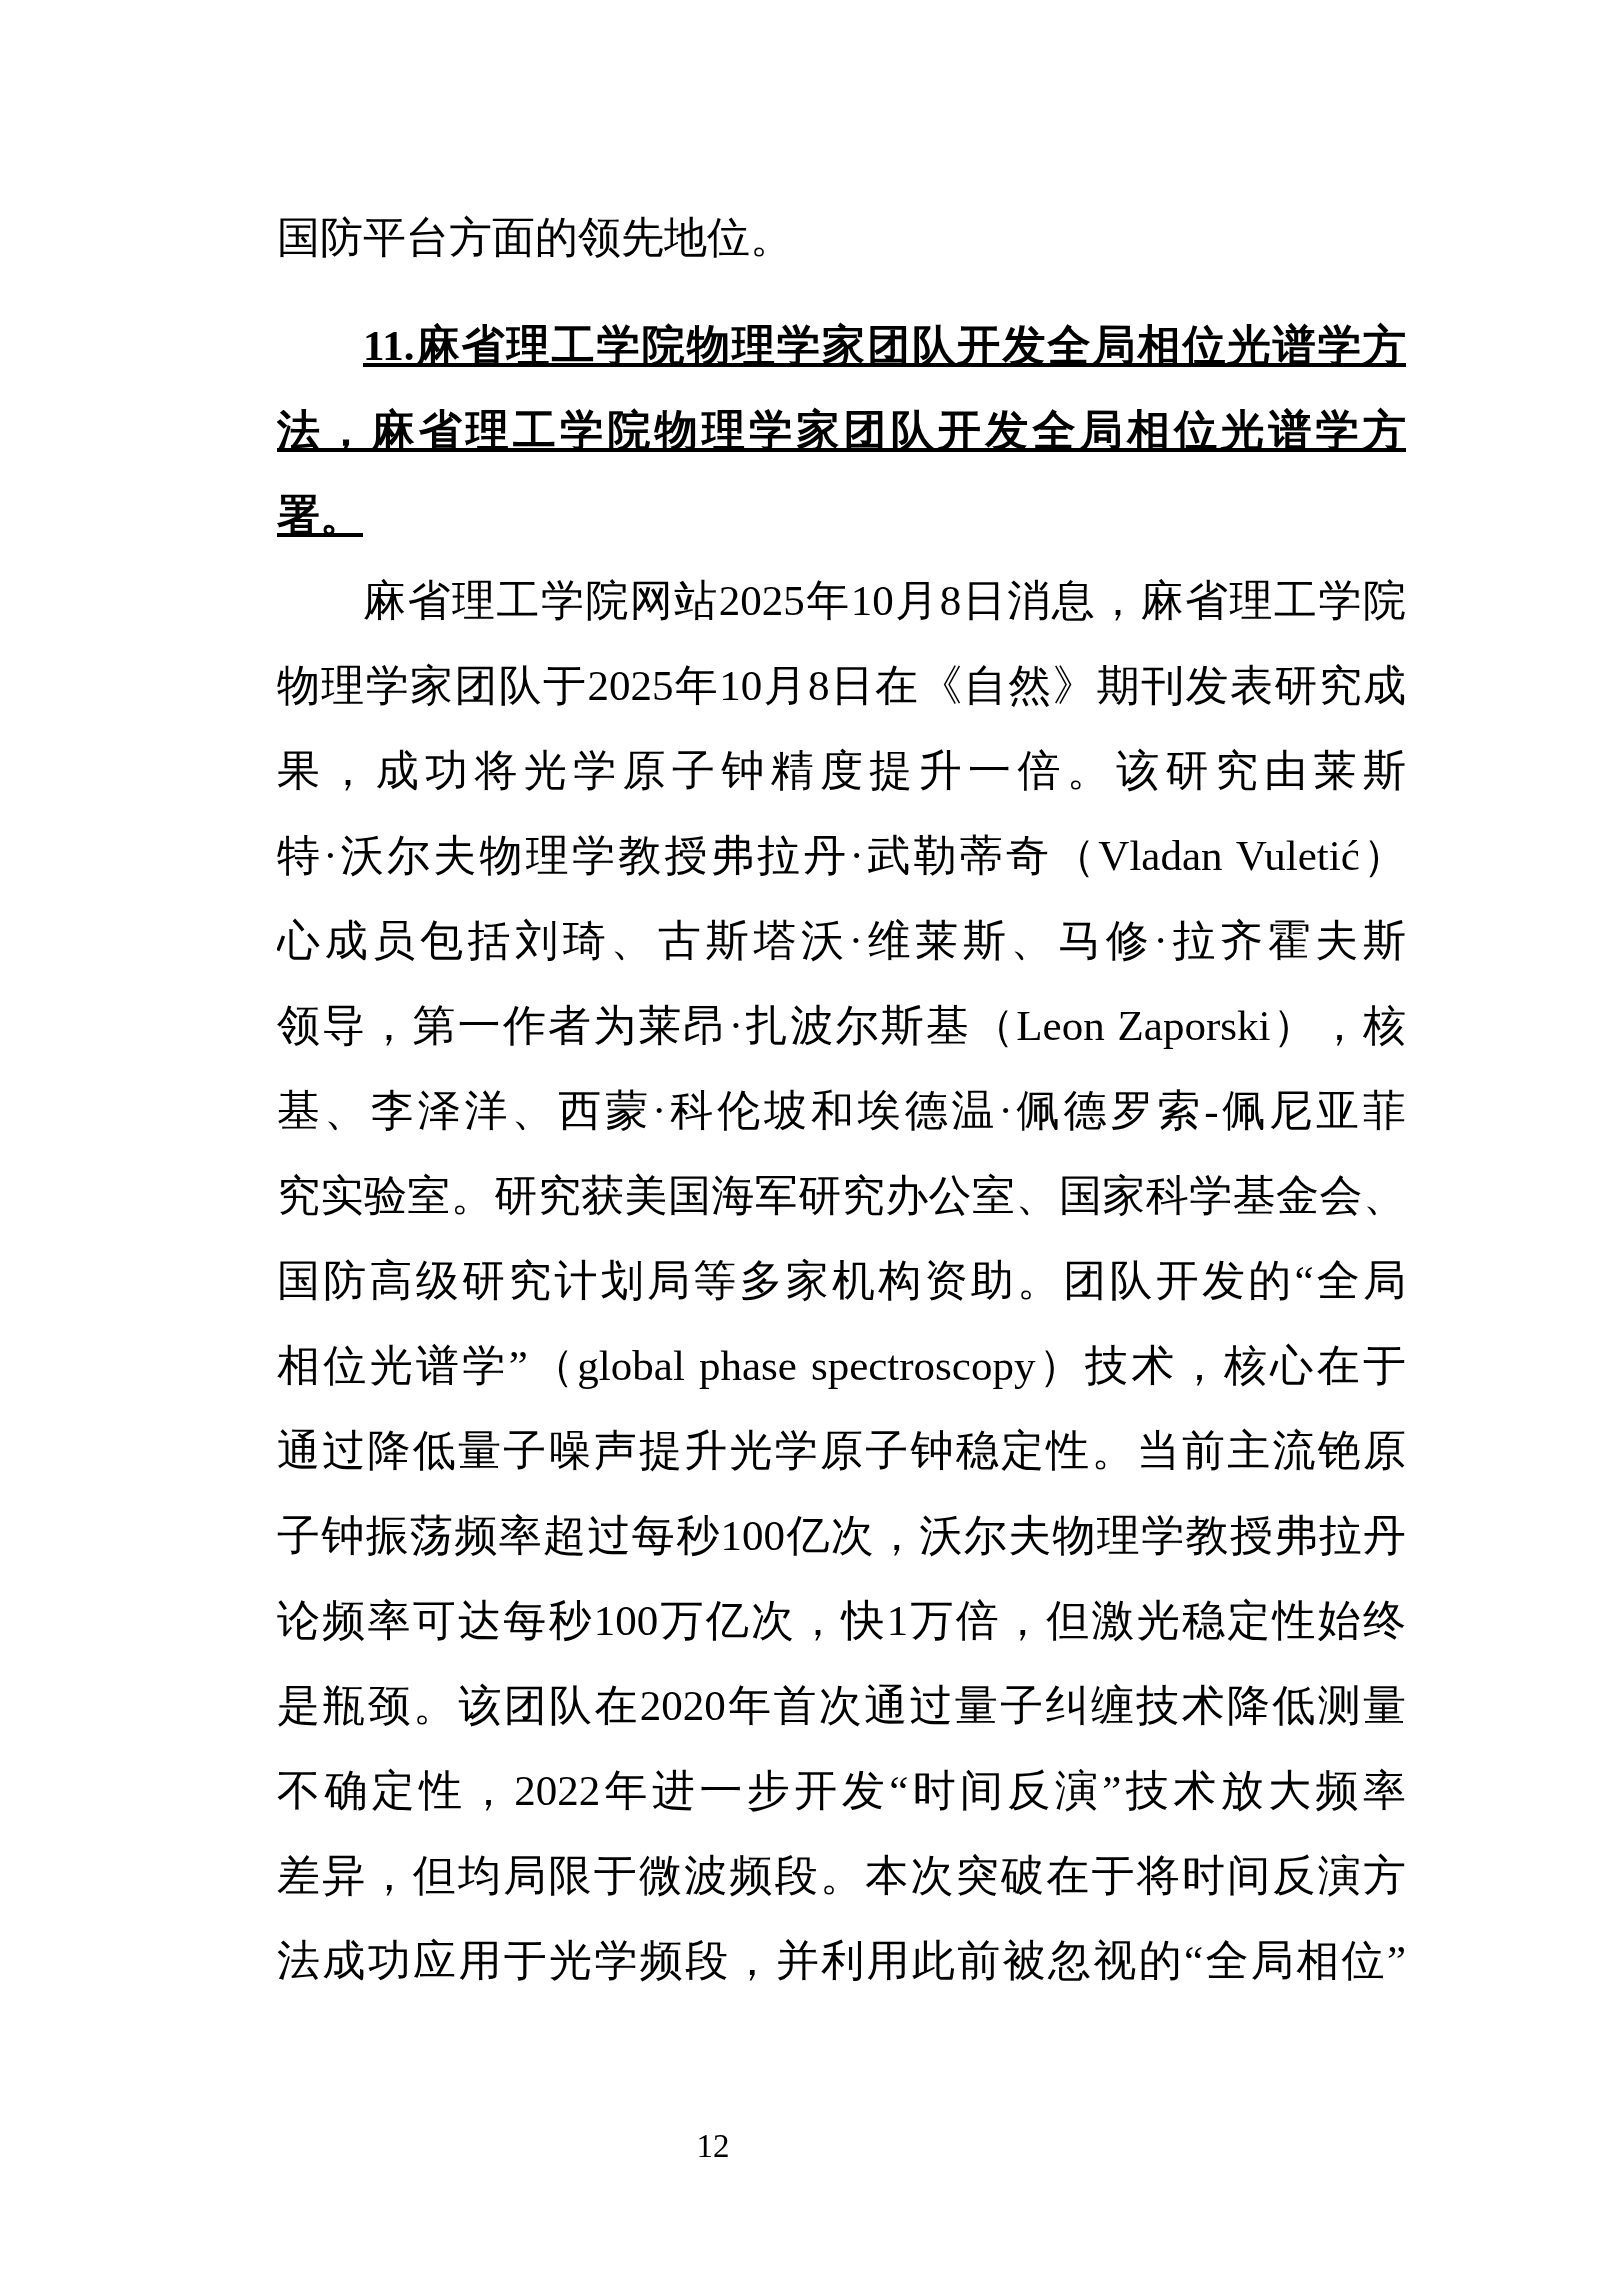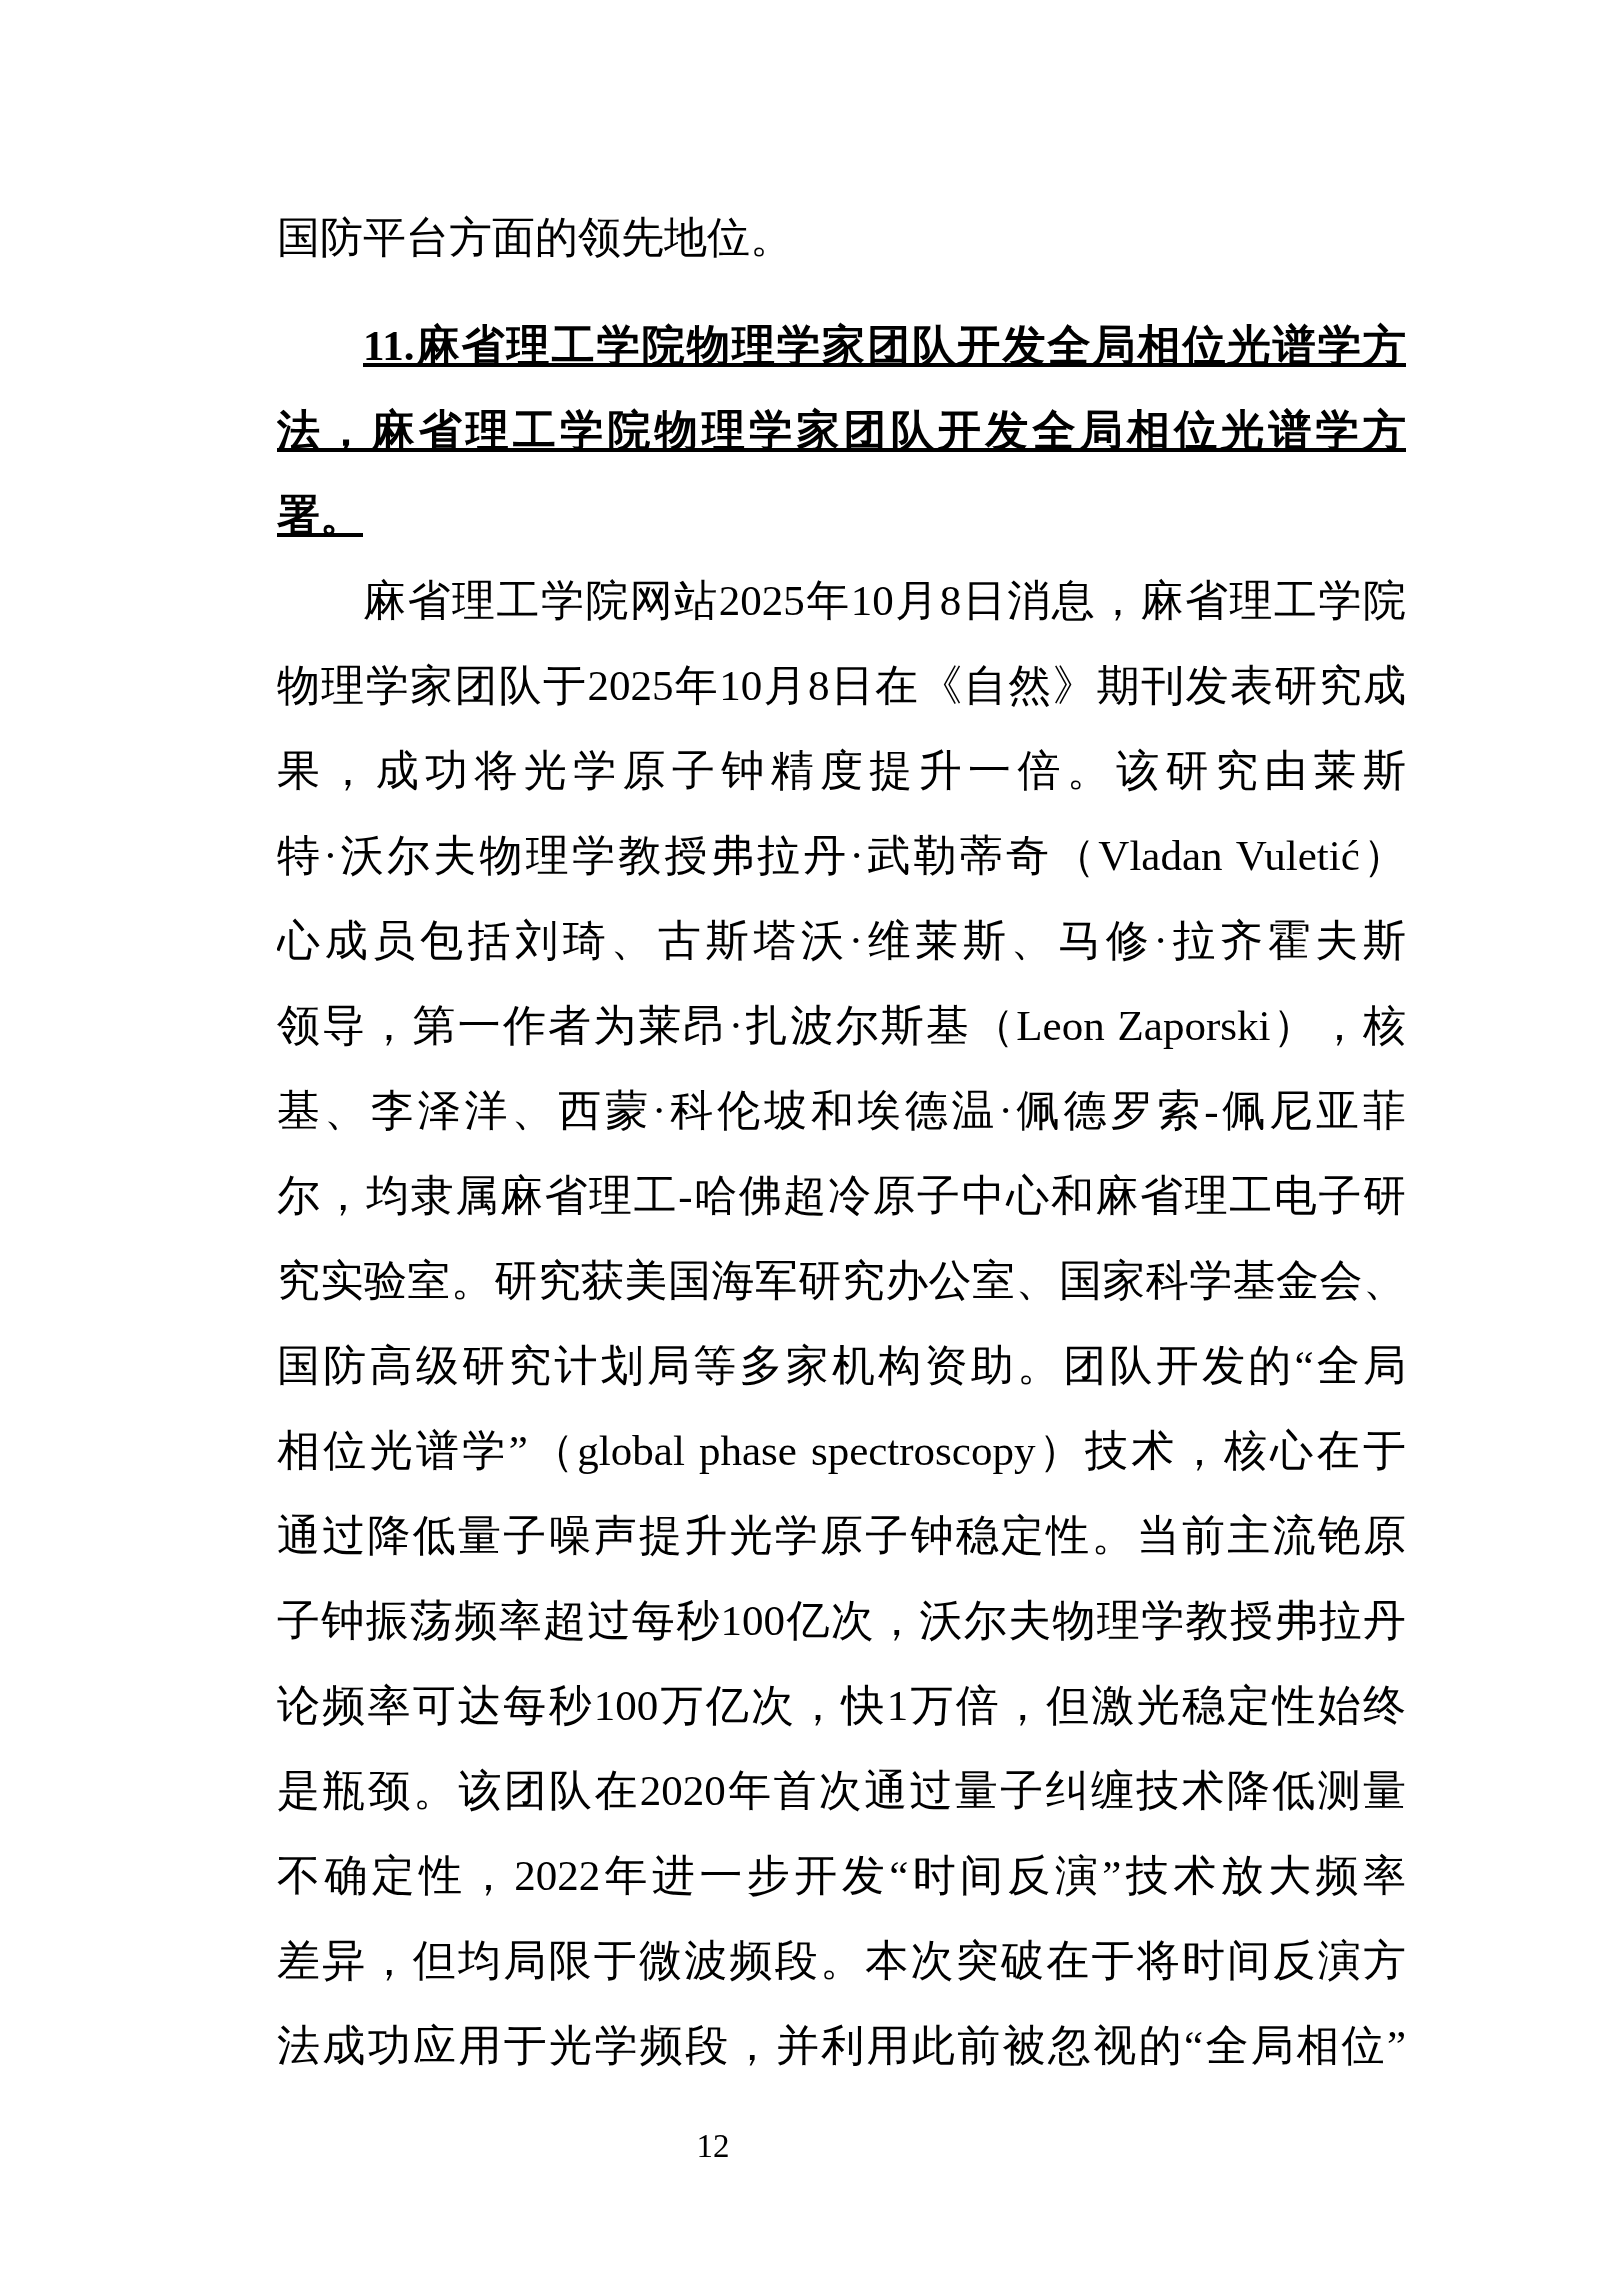--- a/index.html
+++ b/index.html
@@ -67,21 +67,20 @@
         <div class="line align-left">署。</div>
       </div>
       <div class="block body">
         <div class="line indent">麻省理工学院网站2025年10月8日消息，麻省理工学院</div>
         <div class="line">物理学家团队于2025年10月8日在《自然》期刊发表研究成</div>
         <div class="line">果，成功将光学原子钟精度提升一倍。该研究由莱斯</div>
         <div class="line">特·沃尔夫物理学教授弗拉丹·武勒蒂奇（Vladan Vuletić）</div>
         <div class="line">心成员包括刘琦、古斯塔沃·维莱斯、马修·拉齐霍夫斯</div>
         <div class="line">领导，第一作者为莱昂·扎波尔斯基（Leon Zaporski），核</div>
         <div class="line">基、李泽洋、西蒙·科伦坡和埃德温·佩德罗索-佩尼亚菲</div>
-        <div class="line">尔，均隶属麻省理工-哈佛超冷原子中心和麻省理工电子研</div>
         <div class="line">究实验室。研究获美国海军研究办公室、国家科学基金会、</div>
         <div class="line">国防高级研究计划局等多家机构资助。团队开发的“全局</div>
         <div class="line">相位光谱学”（global phase spectroscopy）技术，核心在于</div>
         <div class="line">通过降低量子噪声提升光学原子钟稳定性。当前主流铯原</div>
         <div class="line">子钟振荡频率超过每秒100亿次，沃尔夫物理学教授弗拉丹</div>
         <div class="line">论频率可达每秒100万亿次，快1万倍，但激光稳定性始终</div>
         <div class="line">是瓶颈。该团队在2020年首次通过量子纠缠技术降低测量</div>
         <div class="line">不确定性，2022年进一步开发“时间反演”技术放大频率</div>
         <div class="line">差异，但均局限于微波频段。本次突破在于将时间反演方</div>
         <div class="line">法成功应用于光学频段，并利用此前被忽视的“全局相位”</div>

